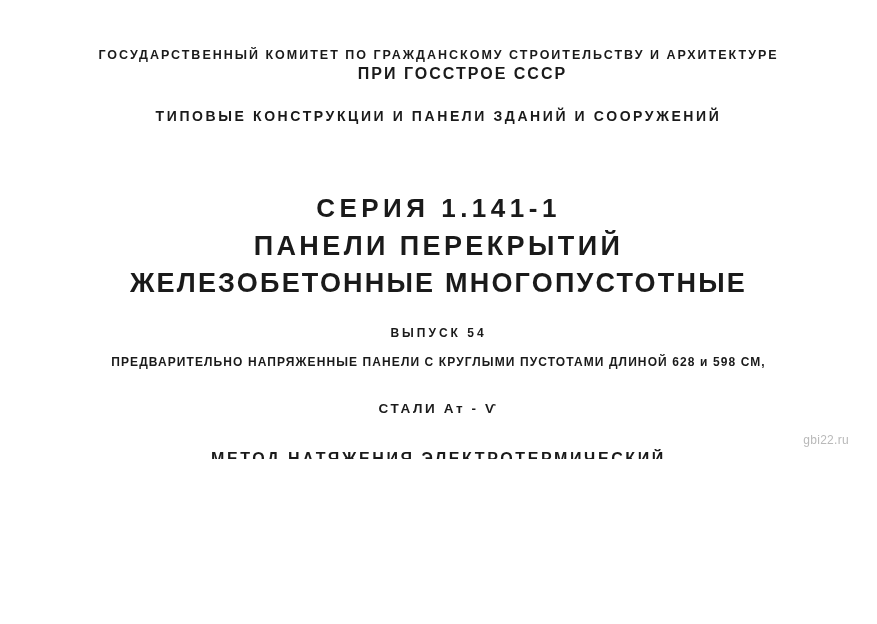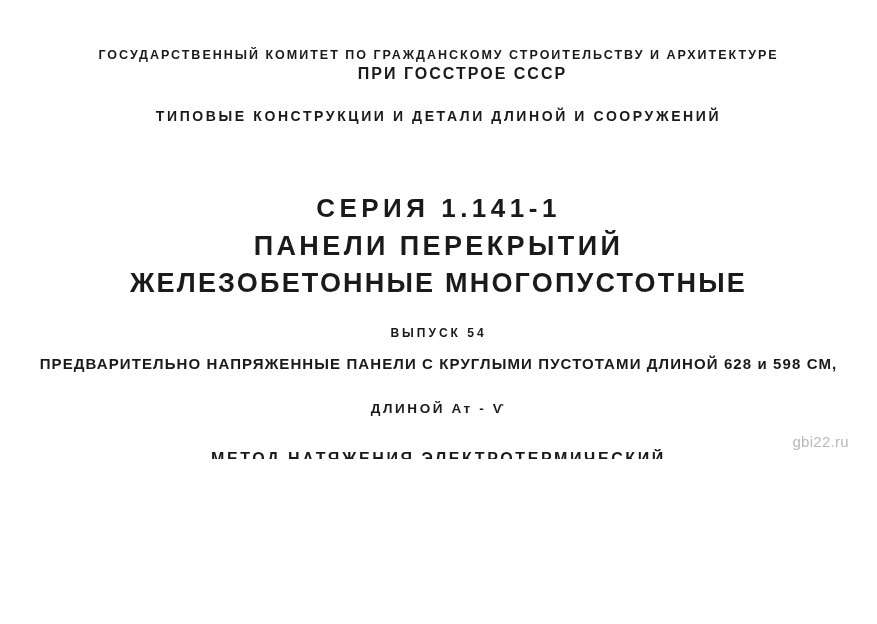--- a/index.html
+++ b/index.html
@@ -74,21 +74,21 @@
   
   .issue {
     top: 326px;
     font-size: 12px;
     letter-spacing: 3px;
   }
 
   
   .desc1 {
     top: 355px;
-    font-size: 15px;
+    font-size: 12px;
     letter-spacing: 1.1px;
   }
   .desc2 {
     top: 380px;
     font-size: 13.5px;
     letter-spacing: 1.1px;
   }
   .desc3 {
     top: 401px;
     font-size: 13.5px;
@@ -99,21 +99,21 @@
     top: 450px;
     font-size: 16px;
     letter-spacing: 2.6px;
   }
 
   
   .watermark {
     position: absolute;
     right: 28px;
     top: 433px;
-    font-size: 15px;
+    font-size: 12px;
     color: #b9b9b9;
     letter-spacing: 0.3px;
     font-weight: normal;
     margin-left: 9px;
   }
 
   
   .stamp {
     position: absolute;
     left: 56px;
@@ -149,30 +149,30 @@
   }
 </style>
 </head>
 <body>
 
 <div id="page">
   <div class="doc-inner">
 
     <div class="line hdr1">ГОСУДАРСТВЕННЫЙ  КОМИТЕТ  ПО  ГРАЖДАНСКОМУ  СТРОИТЕЛЬСТВУ  И  АРХИТЕКТУРЕ</div>
     <div class="line hdr2">ПРИ  ГОССТРОЕ  СССР</div>
-    <div class="line hdr3">ТИПОВЫЕ  КОНСТРУКЦИИ  И  ДЕТАЛИ  ДЛИНОЙ  И  СООРУЖЕНИЙ</div>
+    <div class="line hdr3">ТИПОВЫЕ  КОНСТРУКЦИИ  И  ПАНЕЛИ  ЗДАНИЙ  И  СООРУЖЕНИЙ</div>
 
     <div class="line series">СЕРИЯ  1.141-1</div>
     <div class="line title2">ЖЕЛЕЗОБЕТОННЫЕ  МНОГОПУСТОТНЫЕ</div>
     <div class="line title1">ПАНЕЛИ      ПЕРЕКРЫТИЙ</div>
 
     <div class="line issue">ВЫПУСК  54</div>
 
     <div class="line desc1">ПРЕДВАРИТЕЛЬНО НАПРЯЖЕННЫЕ ПАНЕЛИ С КРУГЛЫМИ ПУСТОТАМИ ДЛИНОЙ 628 и 598 СМ,</div>
-    <div class="line desc3">ДЛИНОЙ  Ат - Ѵ</div>
+    <div class="line desc3">СТАЛИ  Ат - Ѵ</div>
 
     <div class="line method">МЕТОД   НАТЯЖЕНИЯ   ЭЛЕКТРОТЕРМИЧЕСКИЙ</div>
 
     <div class="watermark">gbi22.ru</div>
 
     <div class="stamp">
       <div class="stamp-rule"></div>
       <div class="stamp-price">ЦЕНА 0-66</div>
       <div class="stamp-rule2"></div>
     </div>

